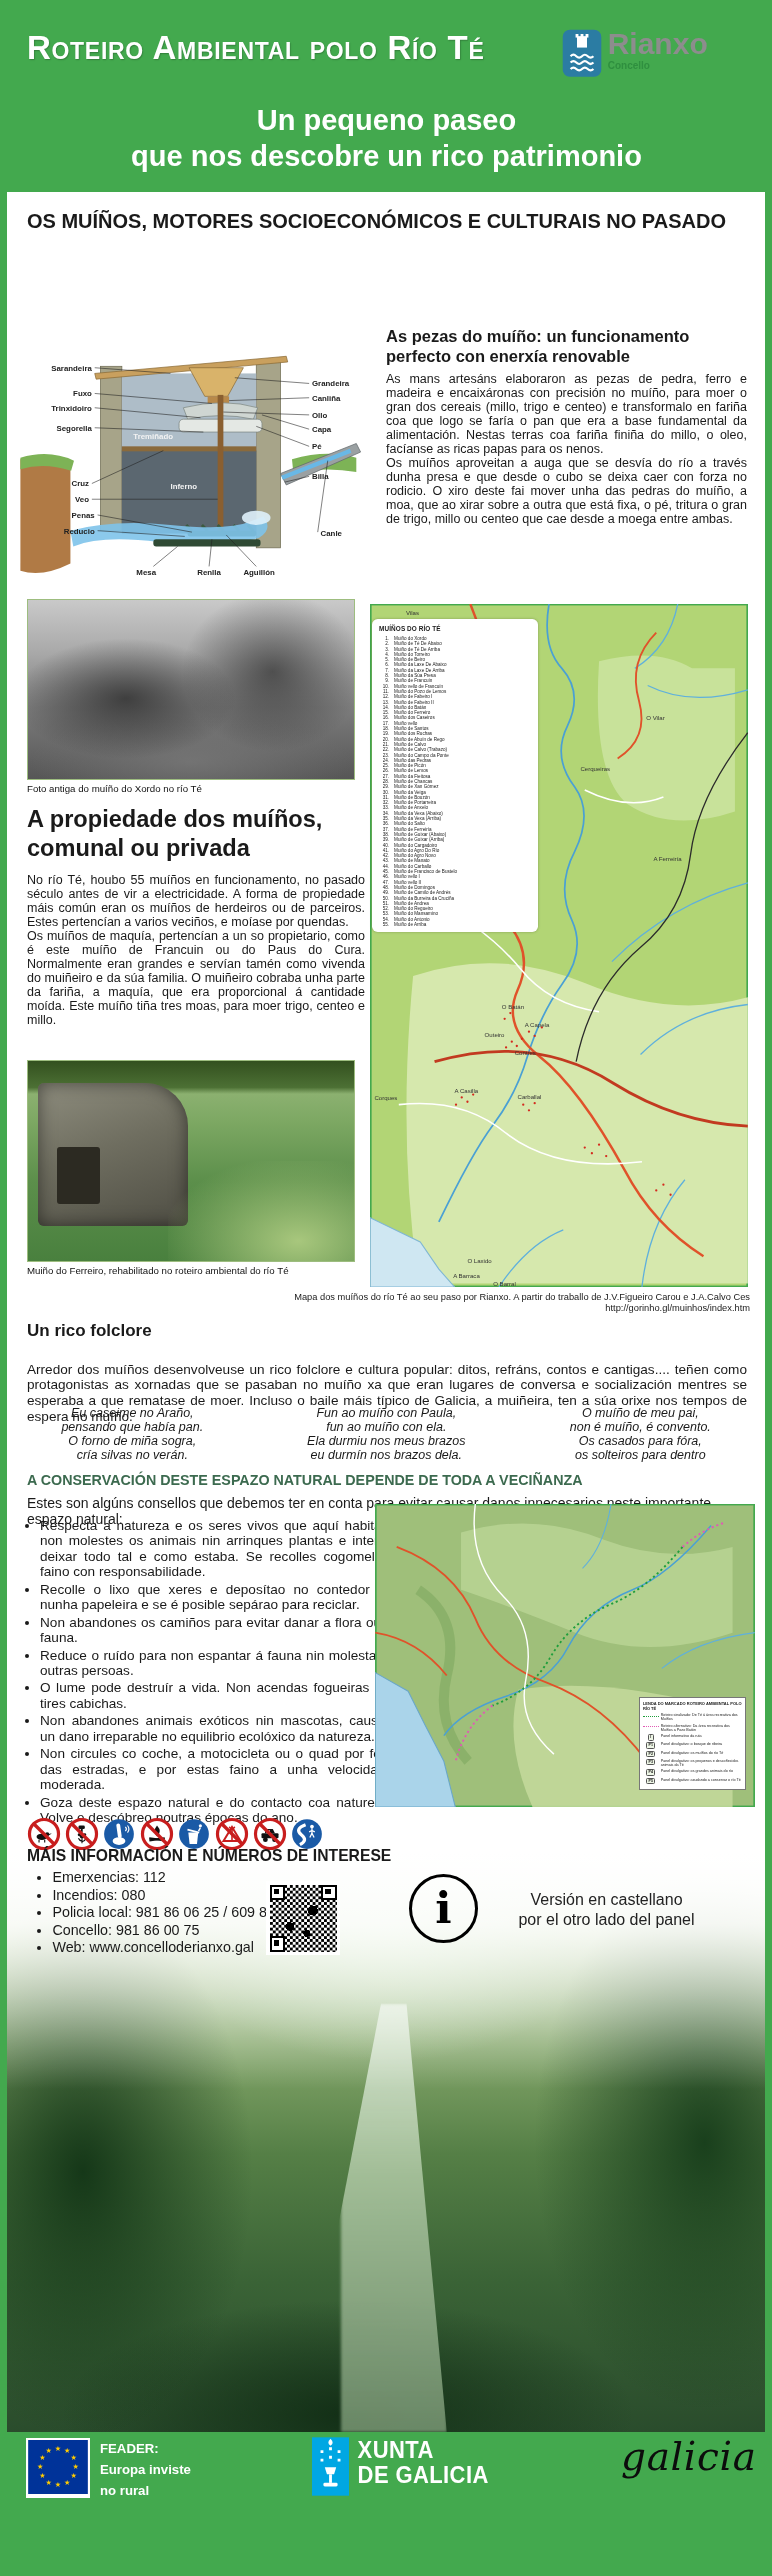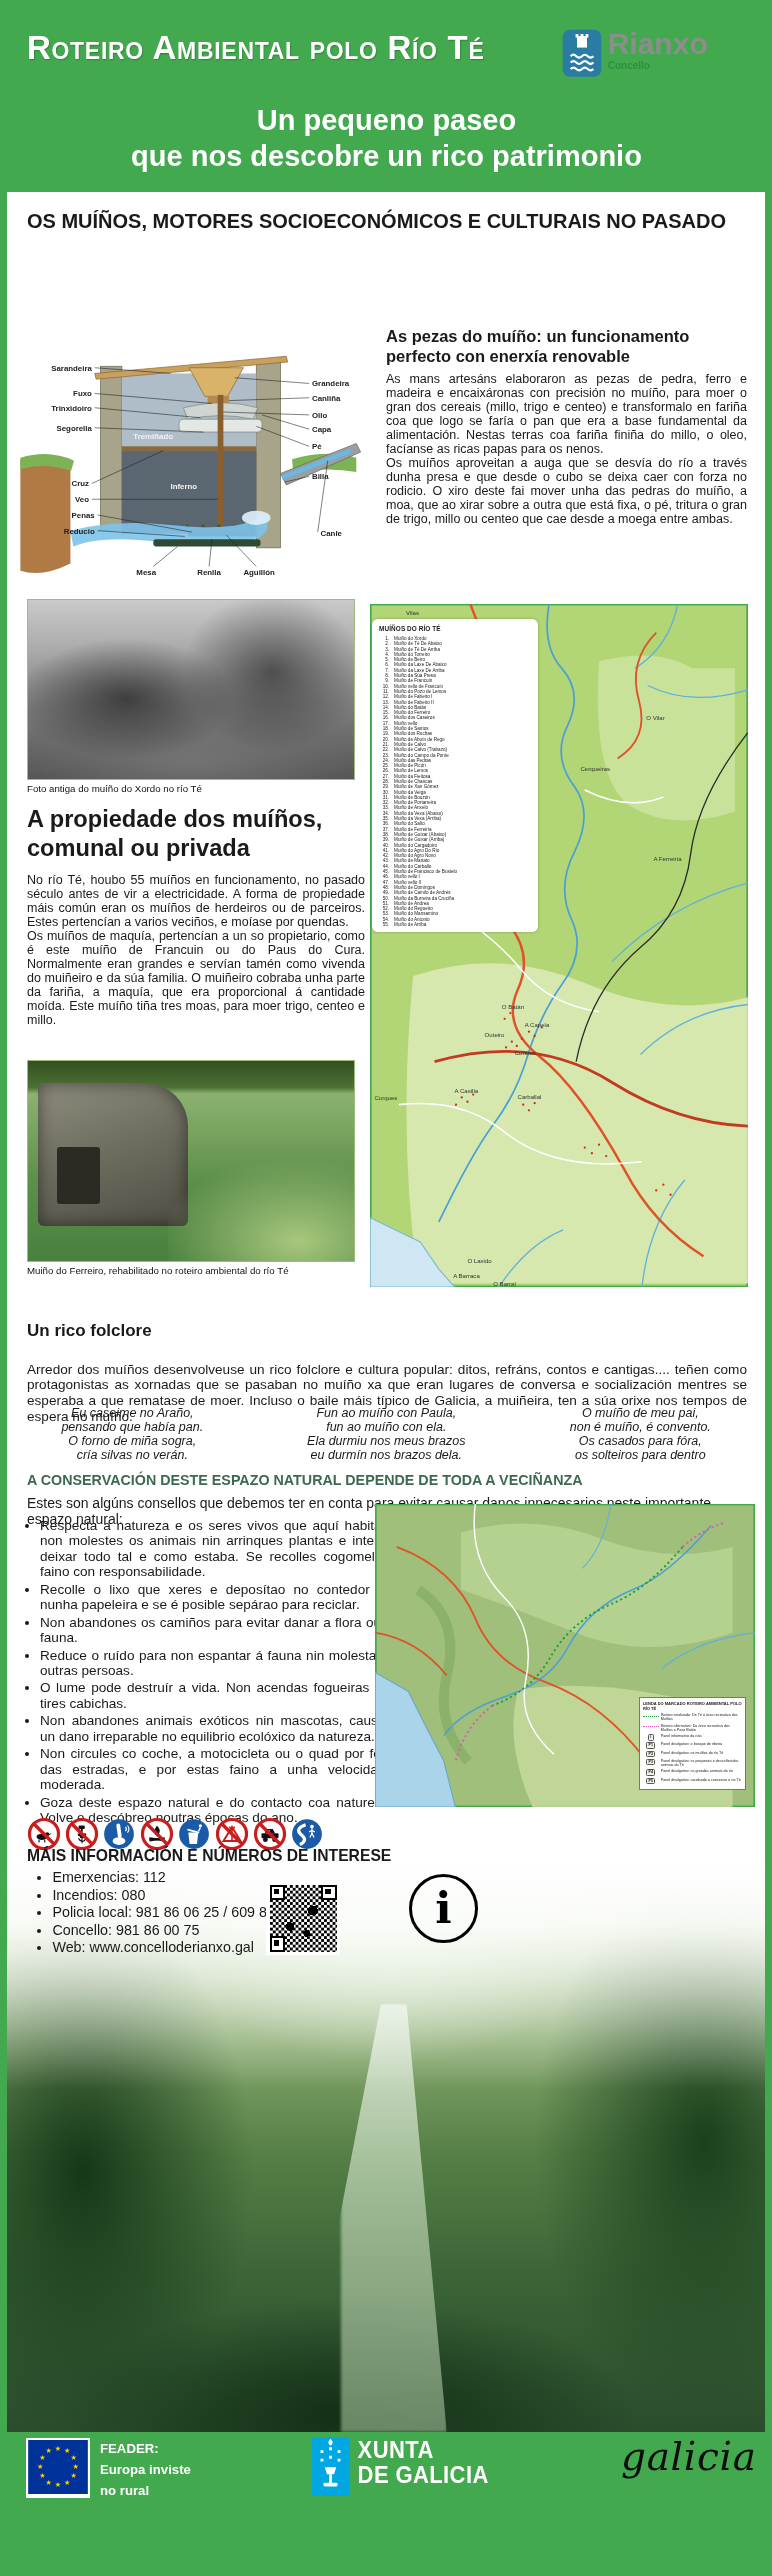--- a/index.html
+++ b/index.html
@@ -584,20 +584,24 @@
           <span>Muiño do Antonio</span>
         </div>
 
         <div class="mill">
           <span class="mnum">55.</span>
           <span>Muiño de Arriba</span>
         </div>
       </div>
   </div>
 
+  <div id="map-caption" class="abs">
+    <div>Mapa dos muíños do río Té ao seu paso por Rianxo. A partir do traballo de J.V.Figueiro Carou e J.A.Calvo Ces</div>
+    <div>http://gorinho.gl/muinhos/index.htm</div>
+  </div>
 
   <div id="photo-mill" class="abs photo-frame">
     <div style="position:absolute;left:0;top:0;width:100%;height:33px;background:linear-gradient(180deg,#33501f,#4c7034 80%,transparent);"></div>
     <div style="position:absolute;left:10px;top:21.5px;width:150px;height:143px;border-radius:5.7px 43px 5.7px 5.7px;background:linear-gradient(160deg,#8e8d7e 0%,#6f6e60 45%,#4f4e44 100%);box-shadow:inset 0 0 17px rgba(0,0,0,.5);"></div>
     <div style="position:absolute;left:29px;top:86px;width:43px;height:57px;background:#2c2a22;border-radius:2.9px;"></div>
     <div style="position:absolute;right:0;bottom:0;width:186px;height:100px;background:radial-gradient(ellipse at 70% 80%, #a8c77d, rgba(168,199,125,0) 75%);"></div>
   </div>
   <div id="caption-mill" class="abs caption">Muiño do Ferreiro, rehabilitado no roteiro ambiental do río Té</div>
 
   <h2 id="folclore-heading" class="abs">Un rico folclore</h2>
@@ -776,20 +780,24 @@
   <div id="qr" class="abs">
     <div id="qr-inner">
       <div class="finder" id="qr-f1"></div>
       <div class="finder" id="qr-f2"></div>
       <div class="finder" id="qr-f3"></div>
     </div>
   </div>
 
   <div id="info-circle" class="abs">
     <span id="info-i">i</span>
+  </div>
+  <div id="castellano" class="abs">
+    <div>Versión en castellano</div>
+    <div>por el otro lado del panel</div>
   </div>
 
   <div id="eu-flag" class="abs">
     <svg width="60" height="54" viewBox="0 0 84 76">
       <rect width="84" height="76" fill="#003399"></rect>
       <g fill="#ffcc00" font-size="10" font-family="'DejaVu Sans',sans-serif" text-anchor="middle">
         <text x="42" y="16">★</text>
           <text x="55" y="19">★</text>
           <text x="64" y="28">★</text>
           <text x="67" y="41">★</text>

